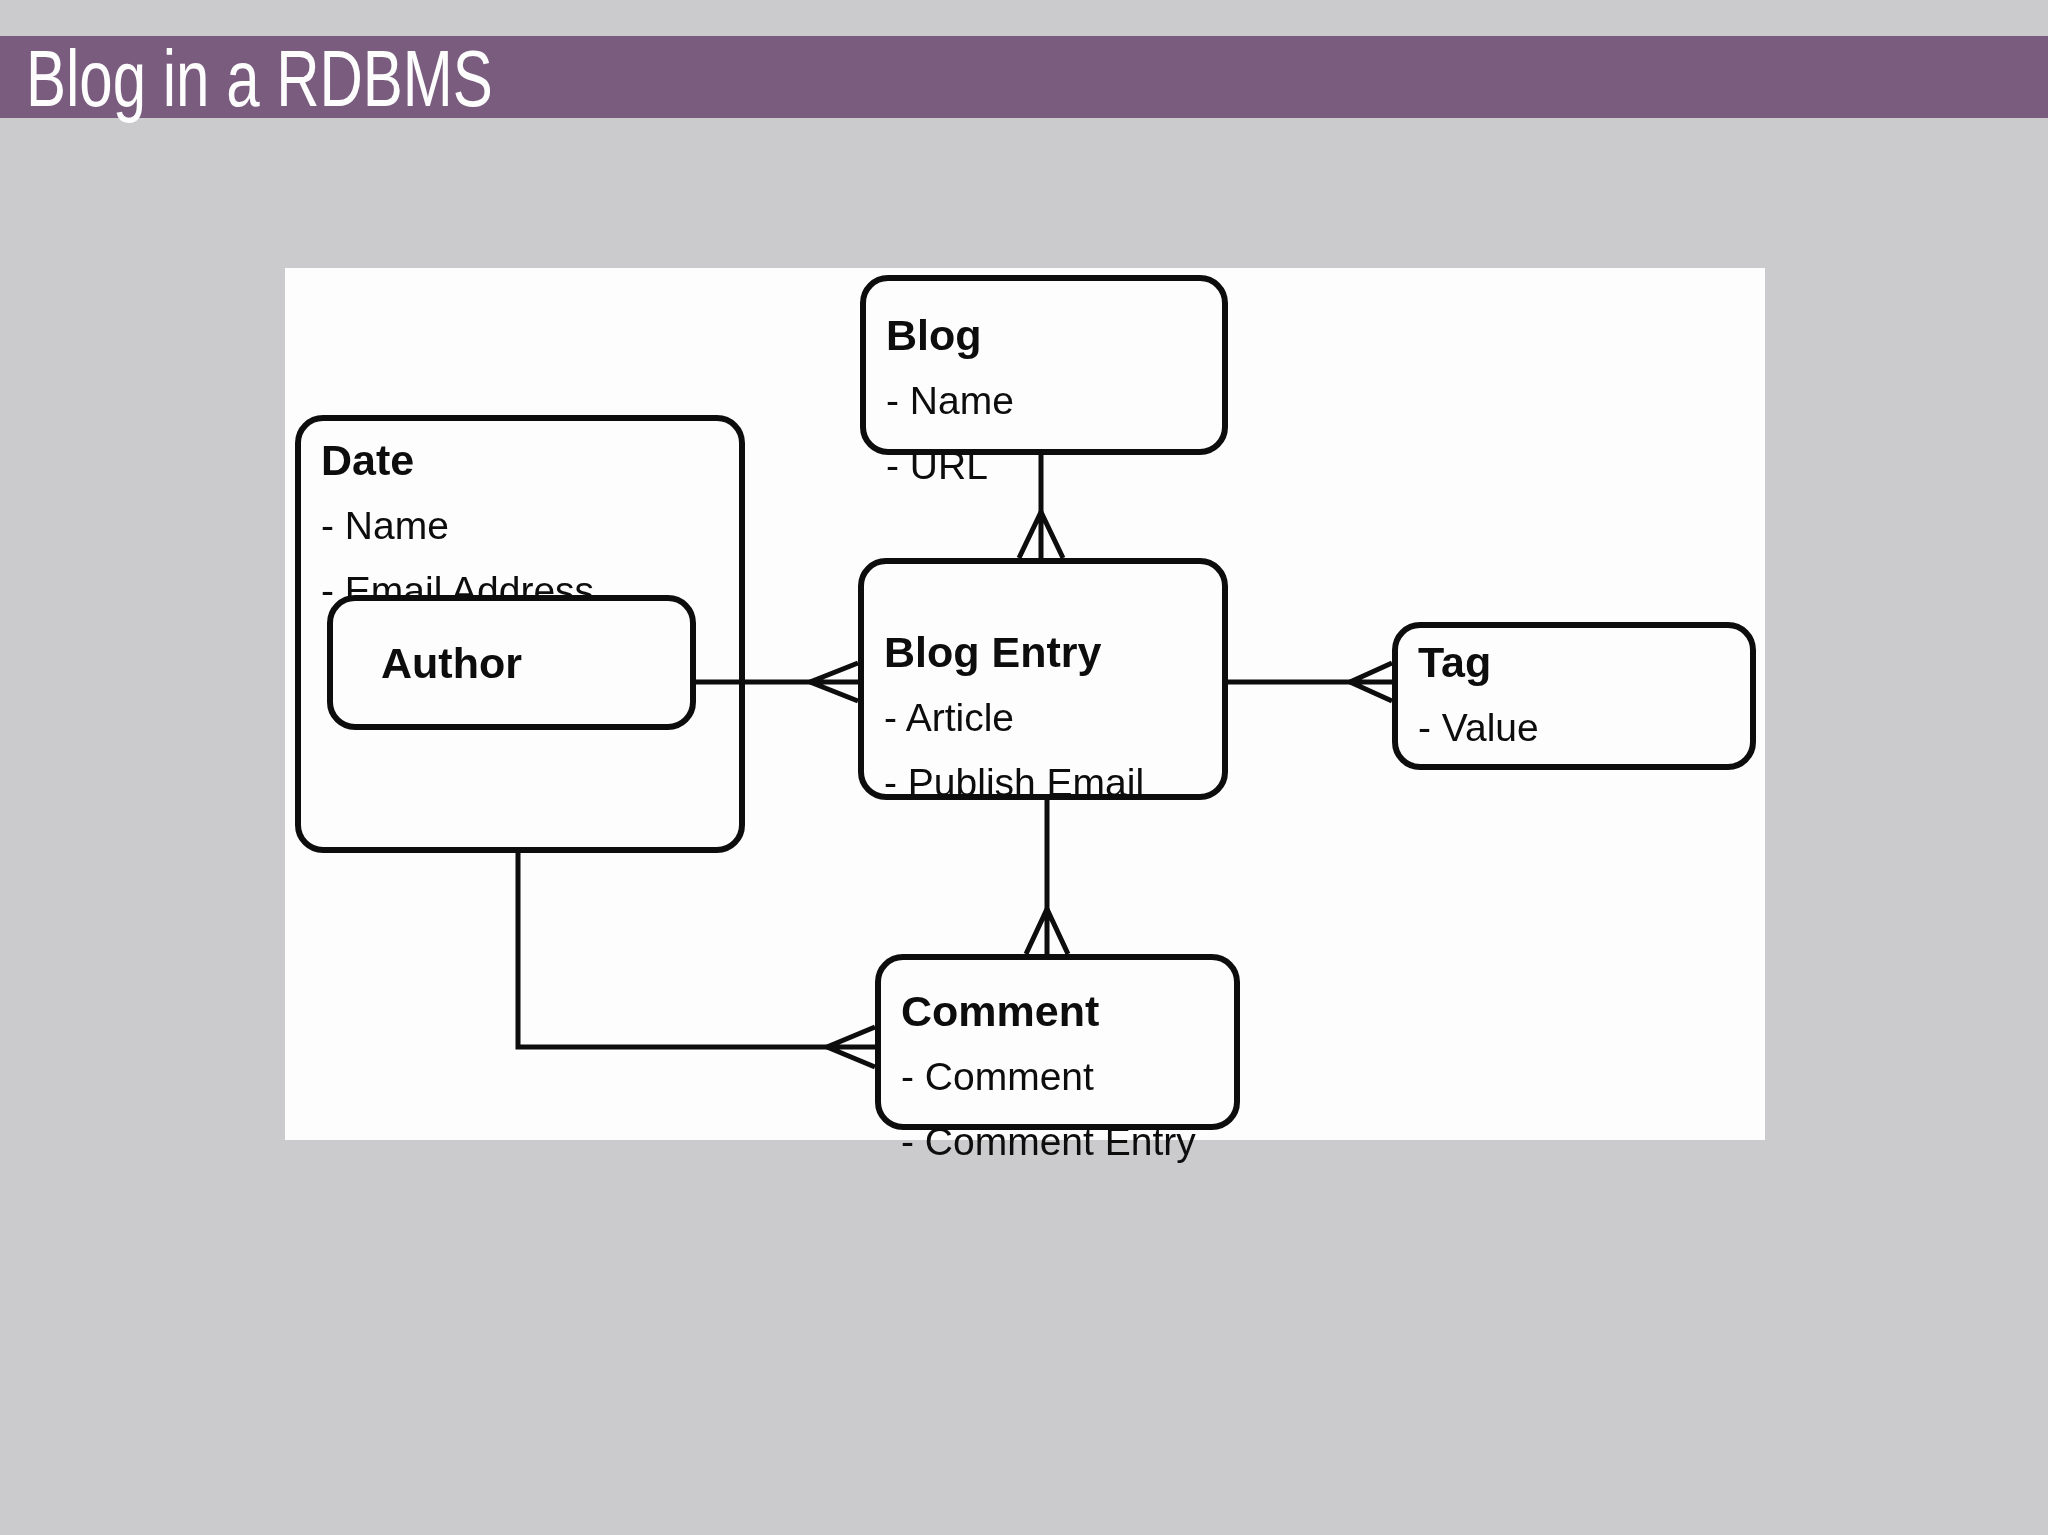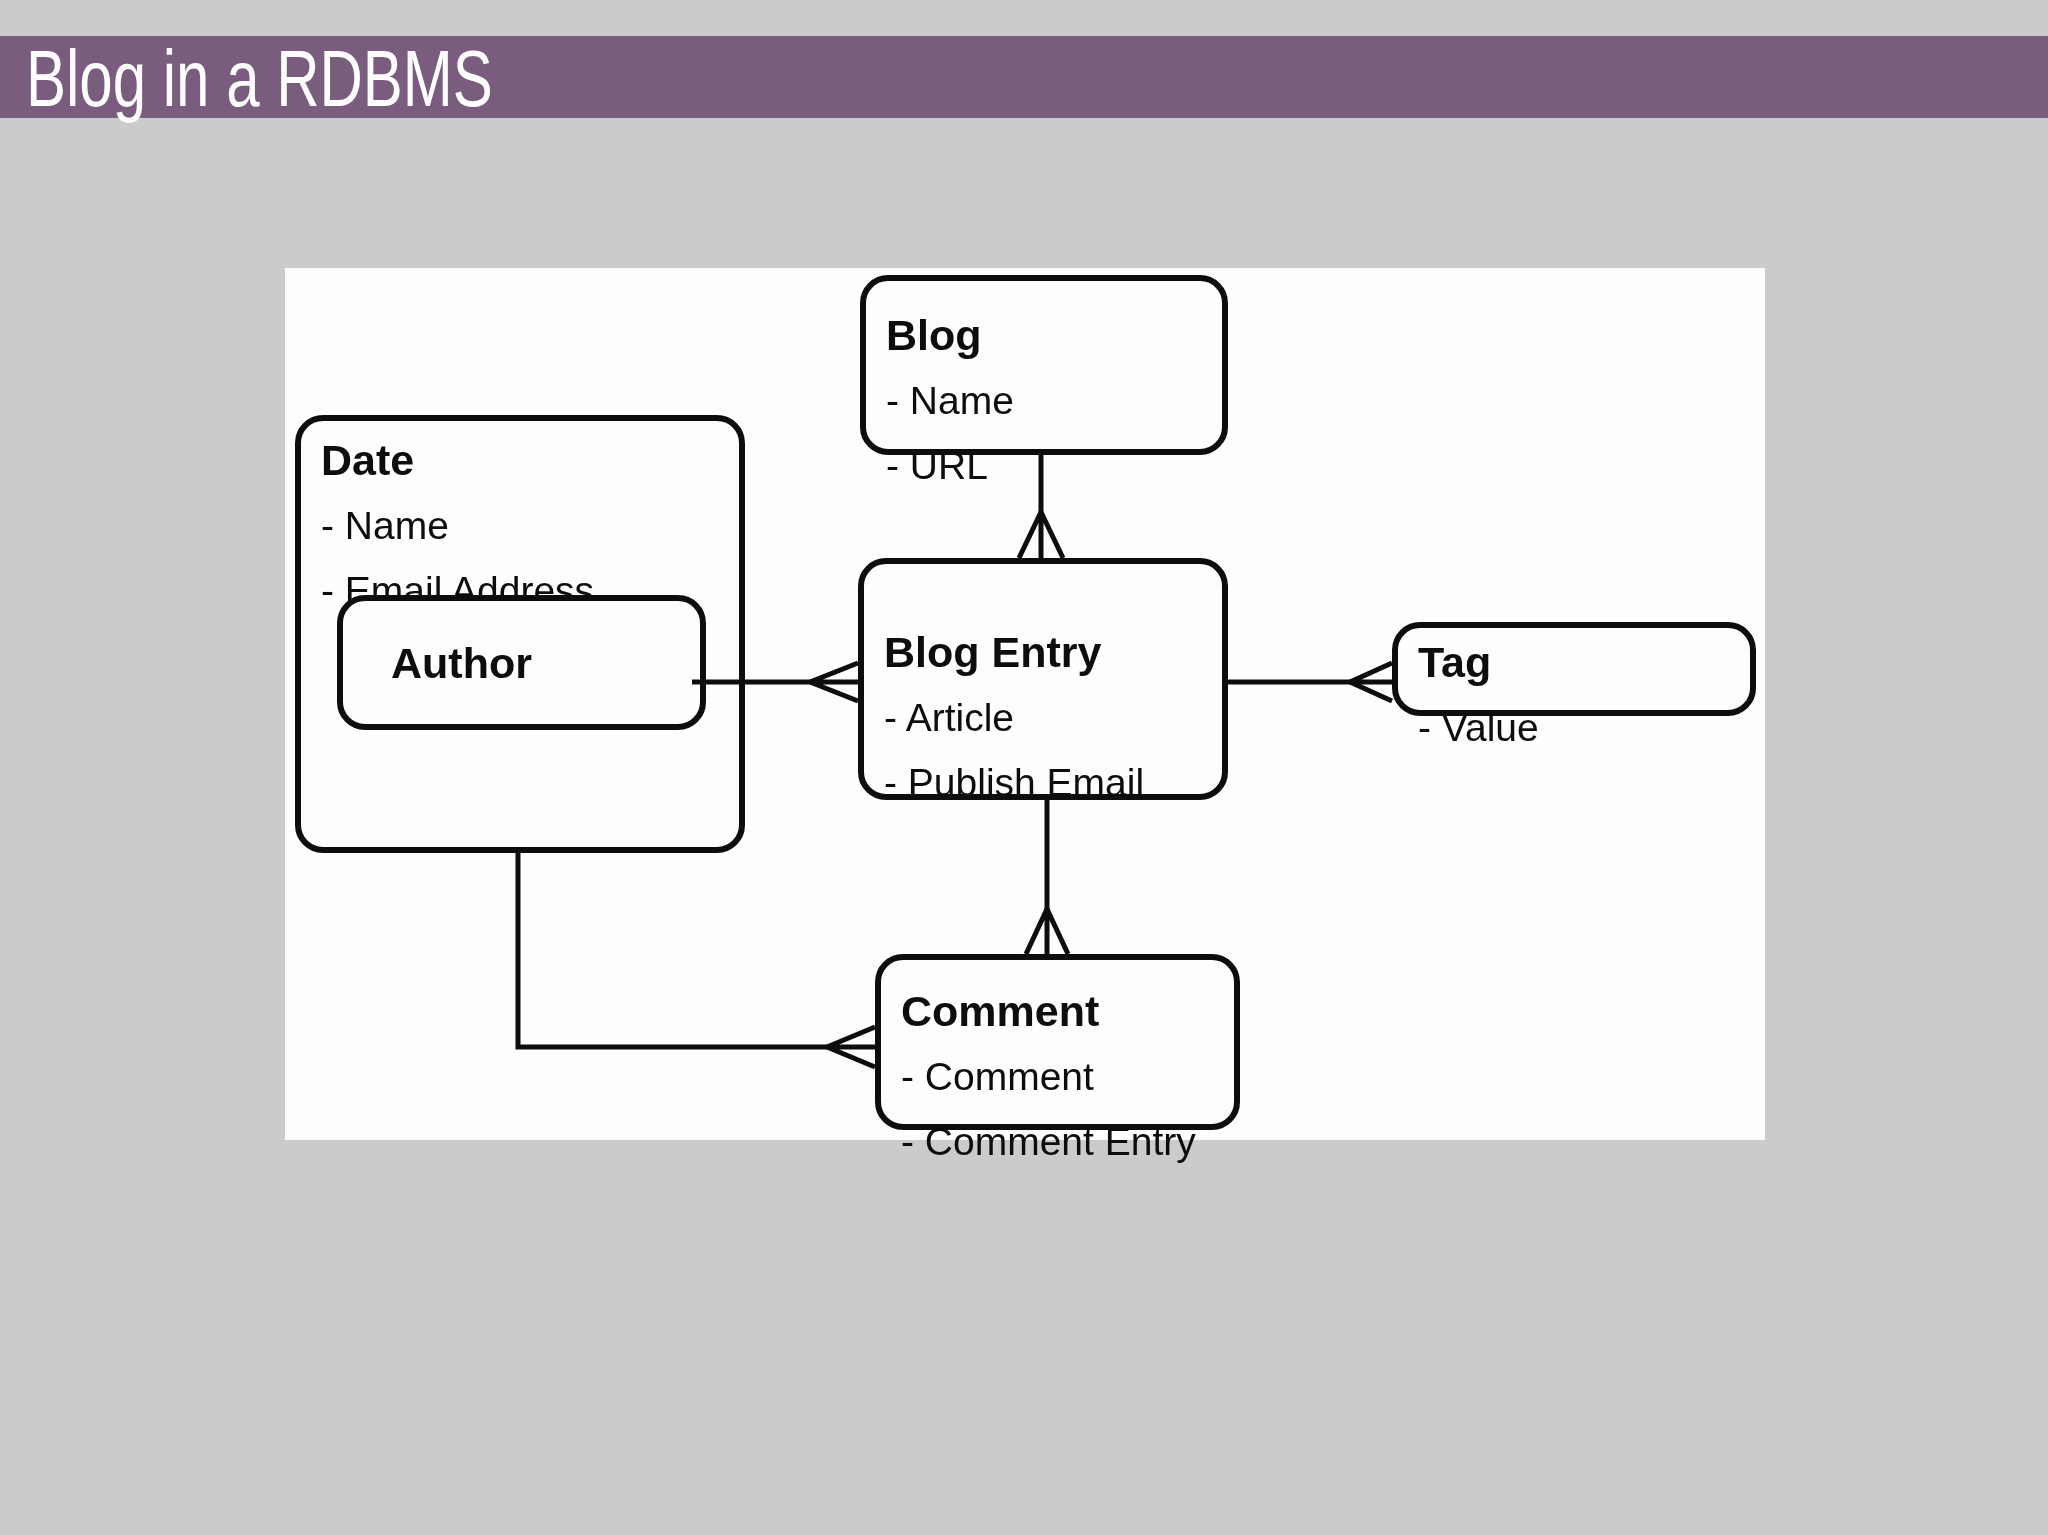--- a/index.html
+++ b/index.html
@@ -93,31 +93,31 @@
     <div class="eattr">- Name</div>
     <div class="eattr">- URL</div>
   </div>
 
   <div class="entity" style="left:10px;top:147px;width:450px;height:438px;padding-top:15px;">
     <div class="etitle">Date</div>
     <div class="eattr">- Name</div>
     <div class="eattr">- Email Address</div>
   </div>
 
-  <div class="entity center-title" style="left:52px;top:327px;width:369px;height:135px;padding-left:48px;">
+  <div class="entity center-title" style="left:42px;top:327px;width:369px;height:135px;padding-left:48px;">
     <div class="etitle">Author</div>
   </div>
 
   <div class="entity" style="left:573px;top:290px;width:370px;height:242px;padding-top:64px;">
     <div class="etitle">Blog Entry</div>
     <div class="eattr">- Article</div>
     <div class="eattr">- Publish Email</div>
   </div>
 
-  <div class="entity" style="left:1107px;top:354px;width:364px;height:94px;padding-top:10px;">
+  <div class="entity" style="left:1107px;top:354px;width:364px;height:148px;padding-top:10px;">
     <div class="etitle">Tag</div>
     <div class="eattr">- Value</div>
   </div>
 
   <div class="entity" style="left:590px;top:686px;width:365px;height:176px;padding-top:27px;">
     <div class="etitle">Comment</div>
     <div class="eattr">- Comment</div>
     <div class="eattr">- Comment Entry</div>
   </div>
 

